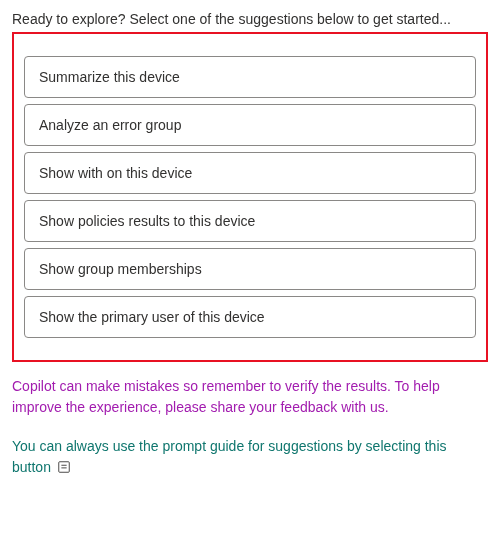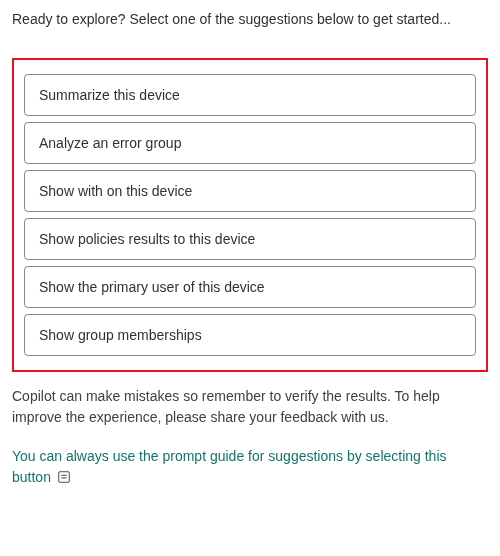--- a/index.html
+++ b/index.html
@@ -10,46 +10,46 @@
     body {
       font-family: "Segoe UI", -apple-system, BlinkMacSystemFont, sans-serif;
       font-size: 14px;
       color: #323130;
       padding: 10px 12px;
       width: 500px;
       background: #ffffff;
       line-height: 1.4;
     }
     .intro-text {
-      margin-bottom: 28px;
+      margin-bottom: 2px;
       color: #323130;
     }
     .suggestions-box {
       border: 2px solid #e81123;
-      padding: 8px 10px;
+      padding: 16px 10px;
       margin-bottom: 14px;
     }
     .suggestion-btn {
       display: block;
       width: 100%;
       text-align: left;
       background: #ffffff;
       border: 1px solid #8a8886;
       border-radius: 4px;
       padding: 12px 14px;
       margin: 6px 0;
       font-size: 14px;
       font-family: inherit;
       color: #323130;
       cursor: pointer;
     }
     .disclaimer {
       margin-top: 2px;
       margin-bottom: 18px;
-      color: #404040;
+      color: #a21caf;
       line-height: 1.5;
     }
     .hint {
       color: #0f766e;
       line-height: 1.5;
     }
     .hint-icon {
       display: inline-block;
       vertical-align: -2px;
       margin-left: 2px;
@@ -61,22 +61,22 @@
 </head>
 <body>
 
 <p class="intro-text">Ready to explore? Select one of the suggestions below to get started...</p>
 
 <div class="suggestions-box">
   <button class="suggestion-btn">Summarize this device</button>
   <button class="suggestion-btn">Analyze an error group</button>
   <button class="suggestion-btn">Show with on this device</button>
   <button class="suggestion-btn">Show policies results to this device</button>
+  <button class="suggestion-btn">Show group memberships</button>
   <button class="suggestion-btn">Show the primary user of this device</button>
-  <button class="suggestion-btn">Show group memberships</button>
 </div>
 
 <p class="disclaimer">Copilot can make mistakes so remember to verify the results. To help improve the experience, please share your feedback with us.</p>
 
 <p class="hint">
   <span>You can always use the prompt guide for suggestions by selecting this button</span>
   <span class="hint-icon">
     <svg width="14" height="14" viewBox="0 0 16 16" fill="none" stroke="#323130" stroke-width="1">
       <rect x="2" y="2" width="12" height="12" rx="1"></rect>
       <line x1="5" y1="6" x2="11" y2="6"></line>

